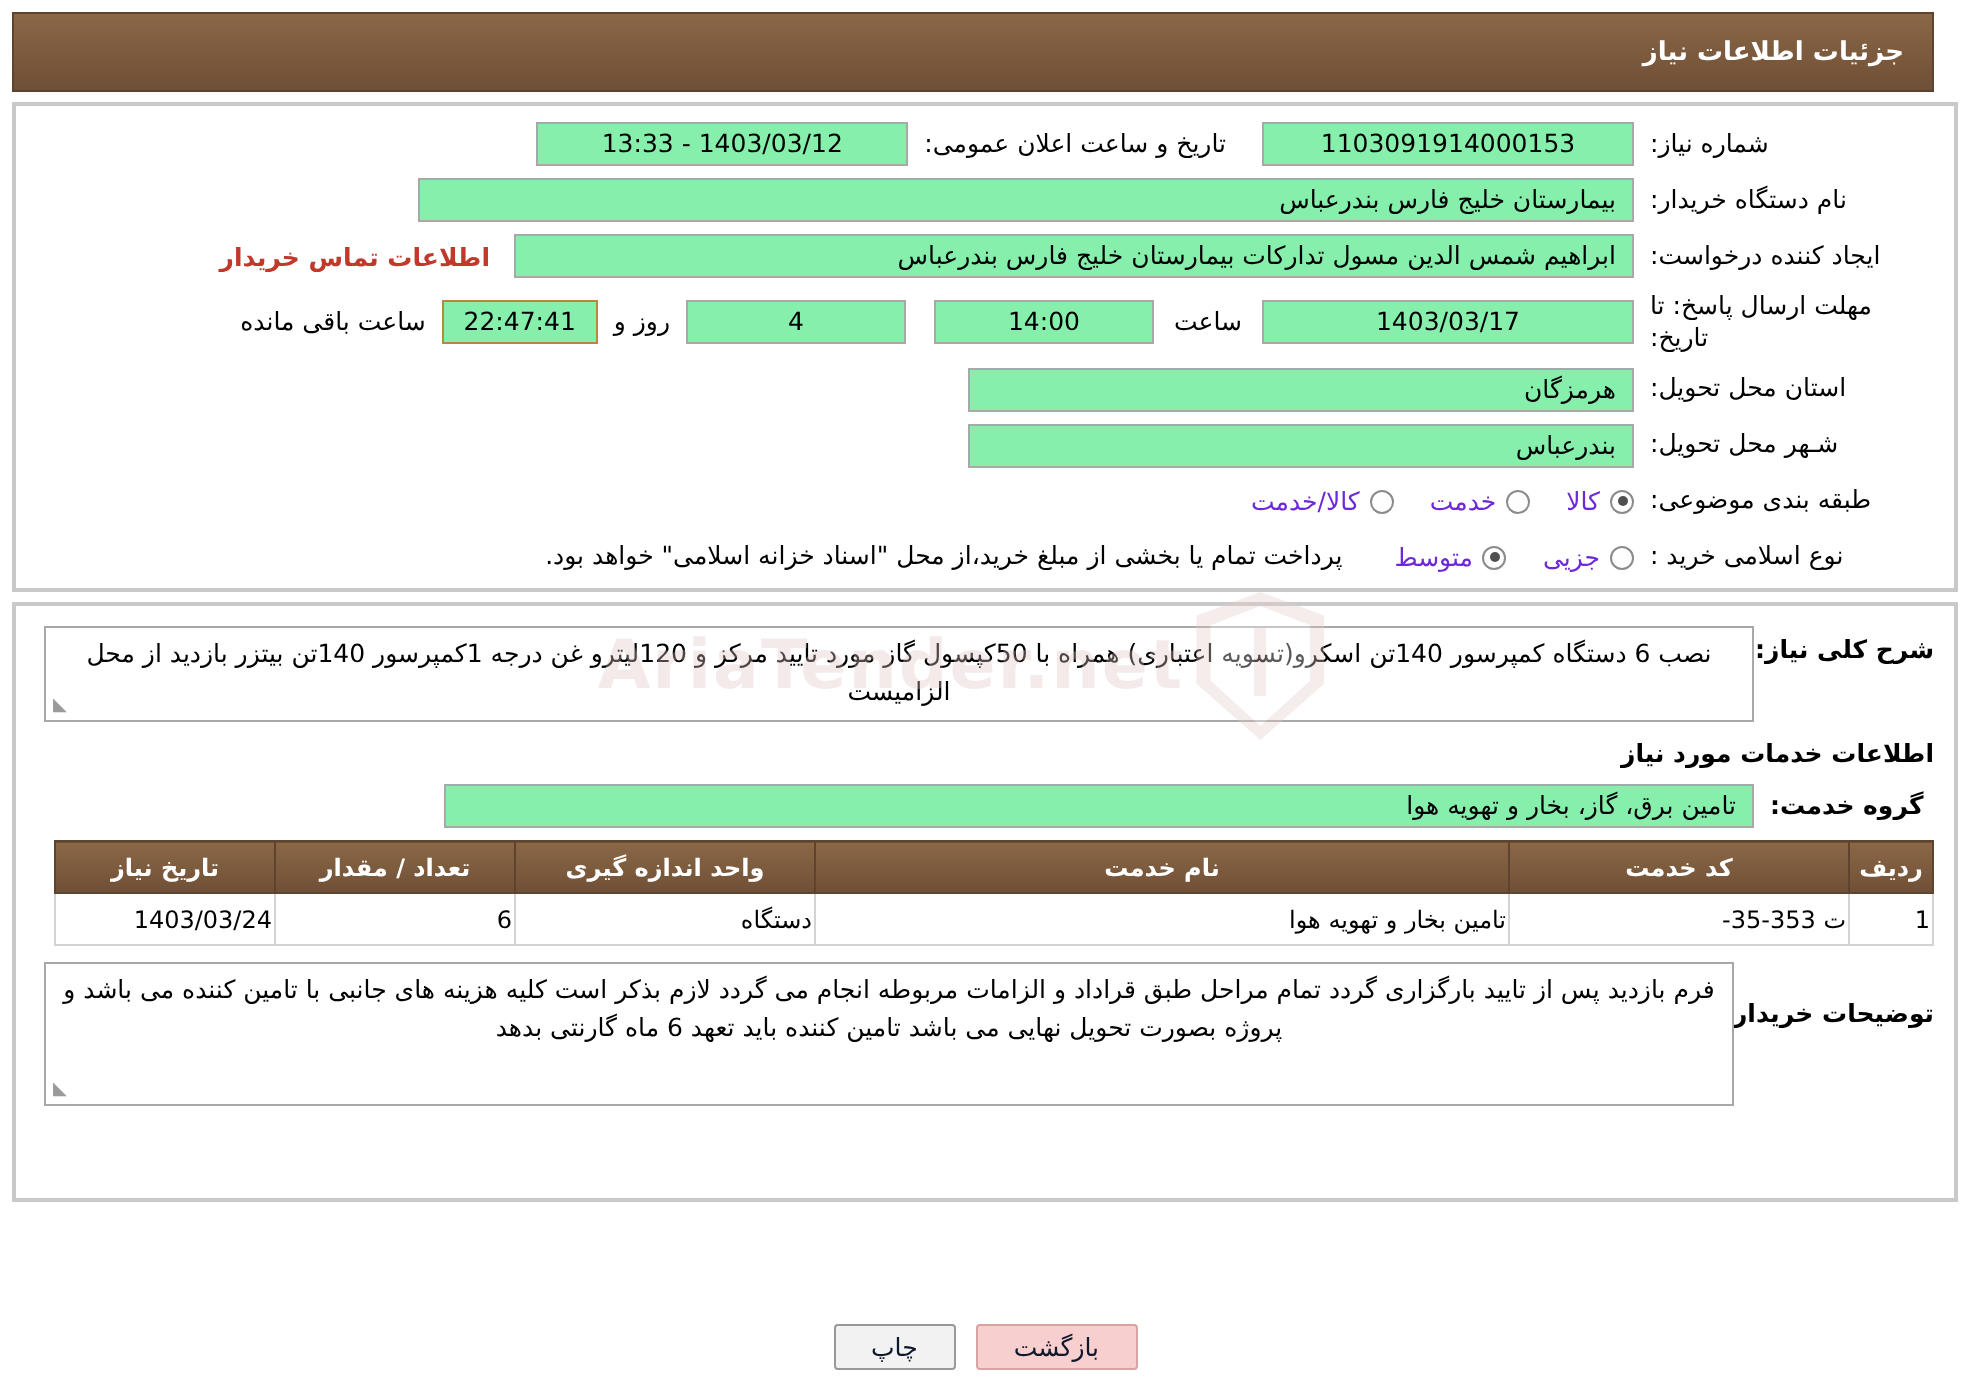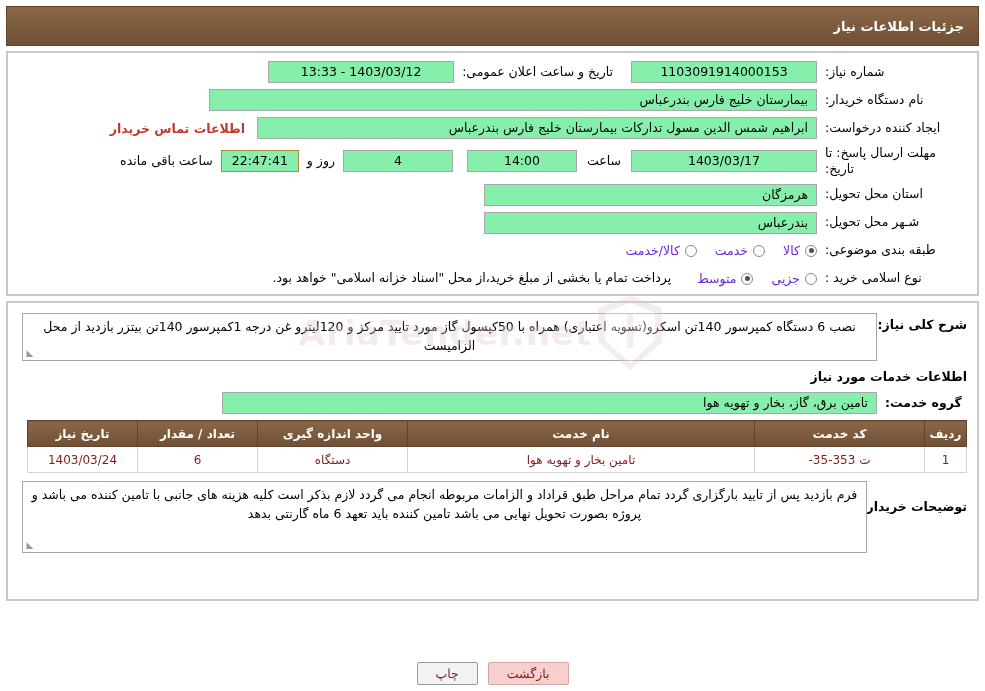--- a/index.html
+++ b/index.html
@@ -10,21 +10,21 @@
   }
   body {
     width: 985px; height: 691px;
     overflow: hidden;
     position: relative;
     direction: rtl;
   }
 
   
   .header-bar {
-    margin: 6px 6px 0 6px;
+    margin: 6px 18px 0 6px;
     height: 40px;
     background: #7c5b3f;
     background: linear-gradient(#8a6746, #6f4f36);
     color: #ffffff;
     display: flex;
     align-items: center;
     justify-content: flex-start;
     padding: 0 14px;
     border: 1px solid #5e432e;
   }
@@ -203,39 +203,39 @@
     font-weight: bold;
     font-size: 12px;
     height: 26px;
     border: 1px solid #5e432e;
     text-align: center;
     white-space: nowrap;
   }
   table.svc td {
     border: 1px solid #d3d3d3;
     height: 26px;
-    text-align: center;
-    color: #7f1d1d;
+    text-align: right;
+    color: #000000;
     background: #fff;
   }
 
   
   .footer {
     position: absolute;
     left: 0; right: 0; bottom: 6px;
     display: flex;
     justify-content: center;
     gap: 10px;
   }
   .btn {
     font-size: 12.5px;
     padding: 3px 18px;
     border: 1px solid #999;
     background: #f2f2f2;
-    color: #7f1d1d;
+    color: #0f172a;
     cursor: pointer;
     border-radius: 2px;
   }
   .btn.print { background: #f2f2f2; }
   .btn.back { background: #f8cfcf; border-color: #d9a3a3; }
 
   
   .flex { display: flex; align-items: center; }
 </style>
 </head>

